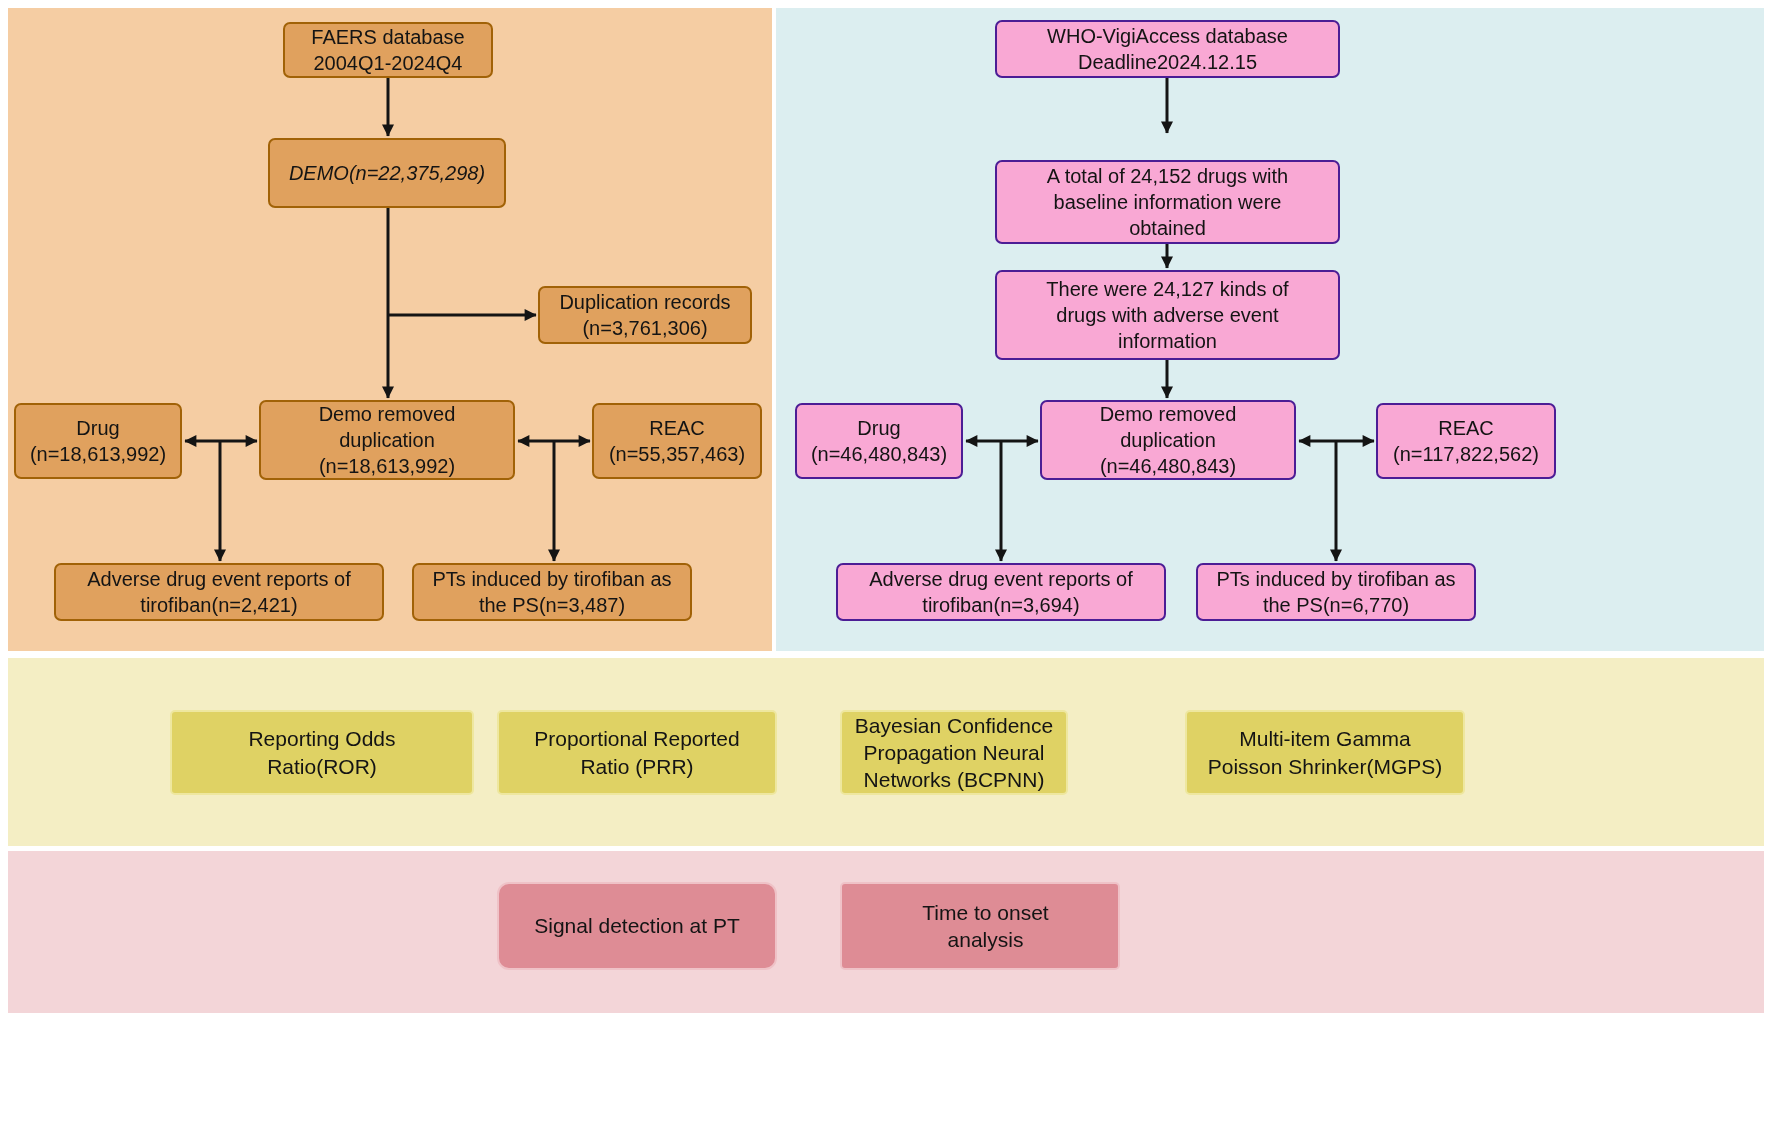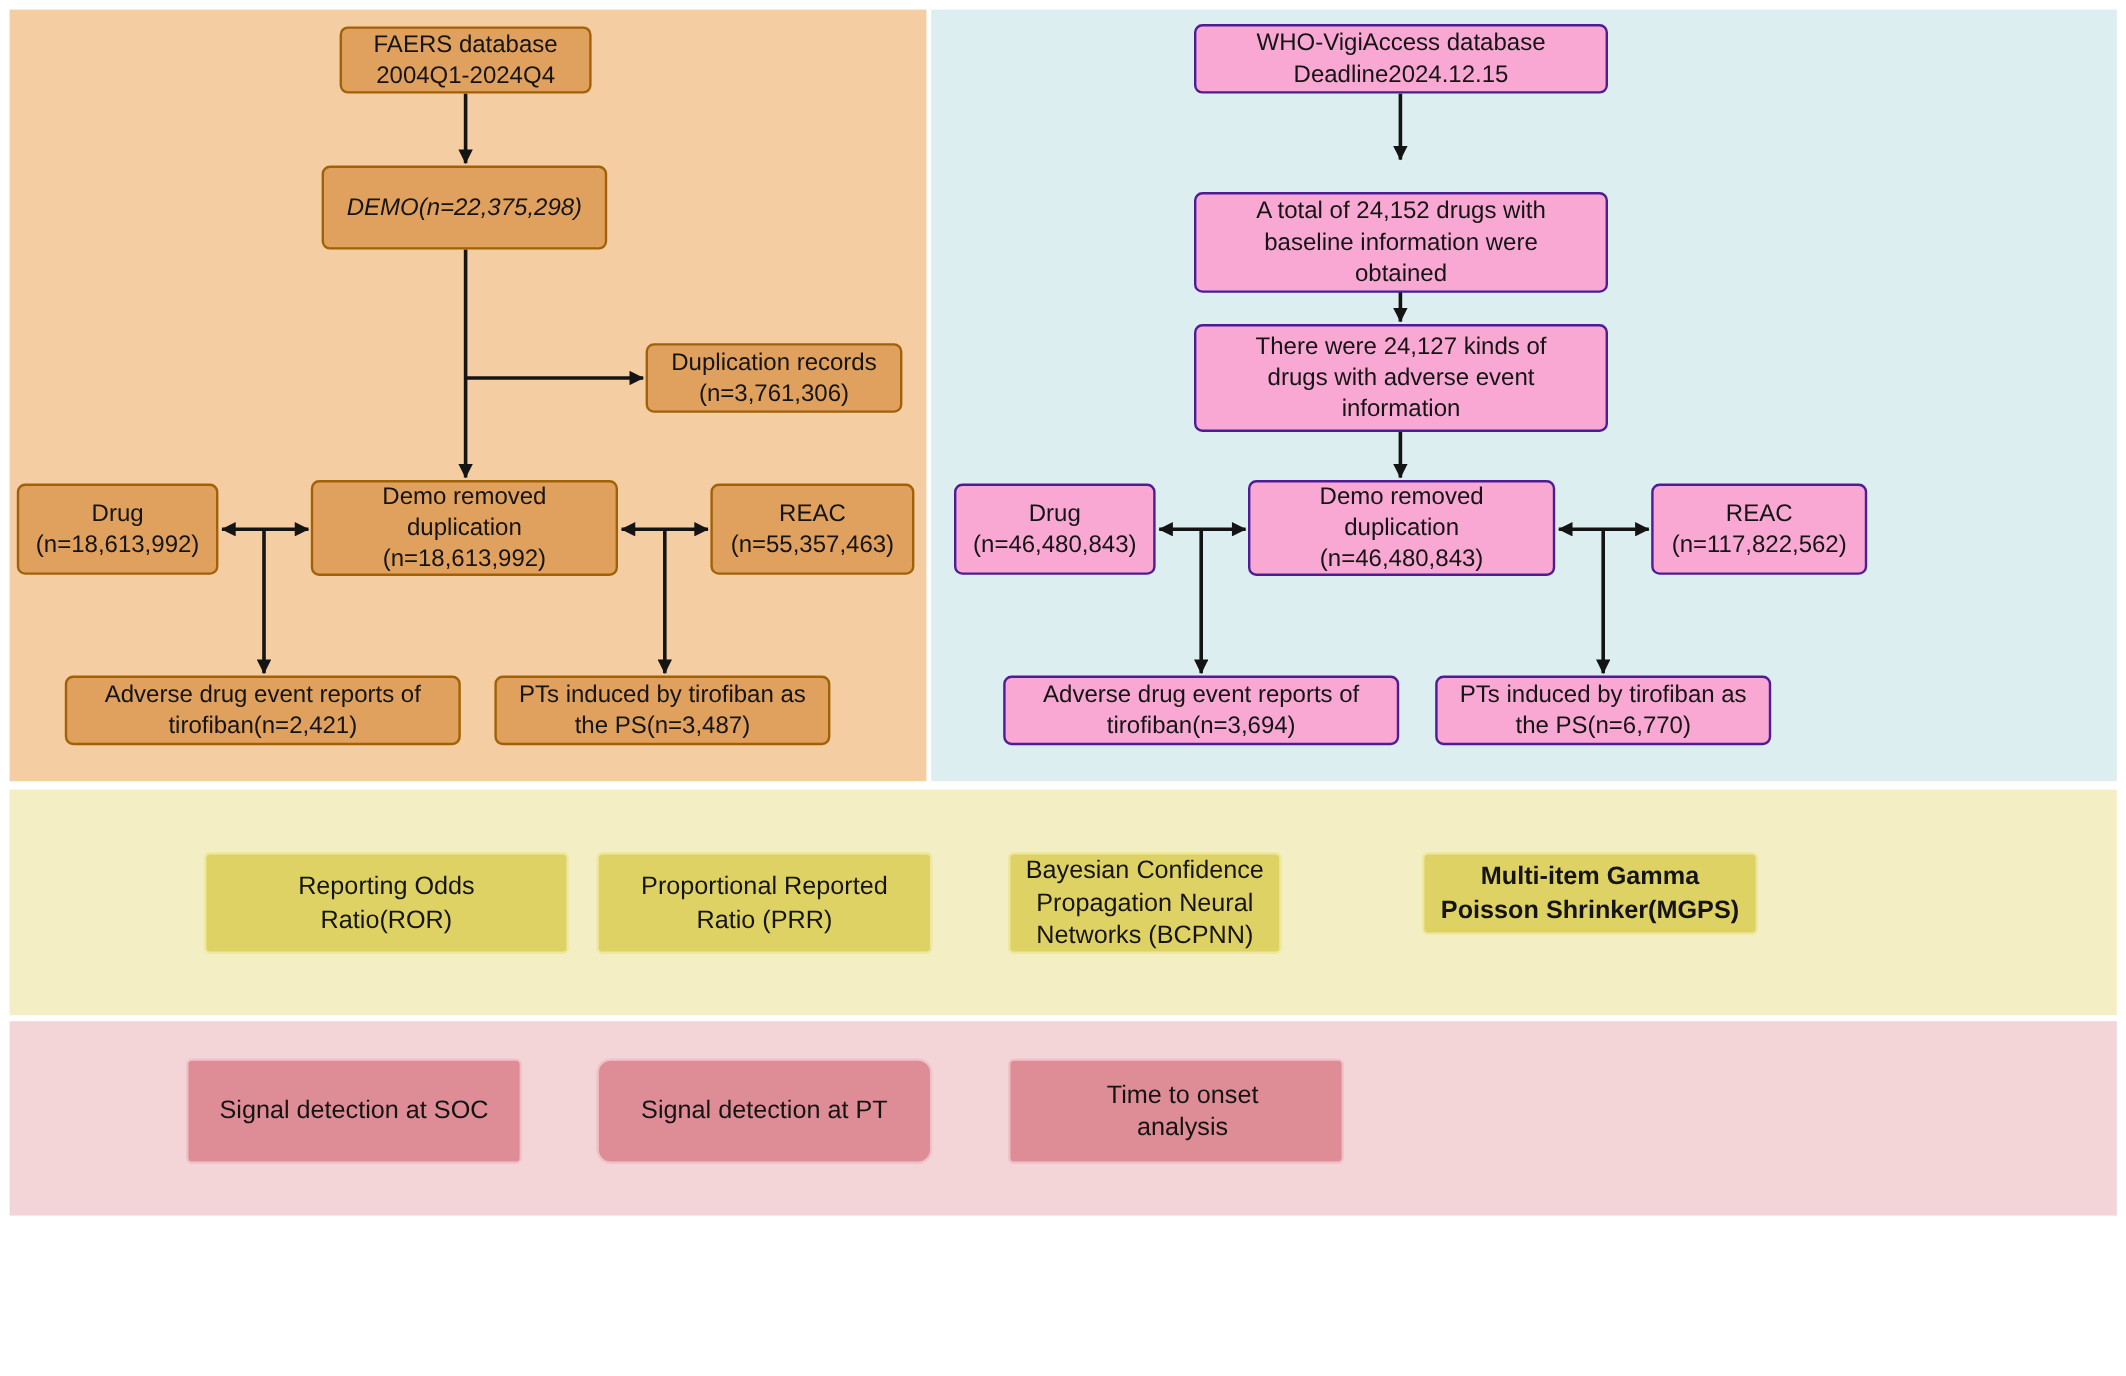--- a/index.html
+++ b/index.html
@@ -134,21 +134,20 @@
   <div class="node teal" style="left:1196px; top:563px; width:280px; height:58px;">PTs induced by tirofiban as
 the PS(n=6,770)</div>
 
   <div class="band-box yellow" style="left:170px;  top:710px; width:304px; height:85px;">Reporting Odds
 Ratio(ROR)</div>
   <div class="band-box yellow" style="left:497px;  top:710px; width:280px; height:85px;">Proportional Reported
 Ratio (PRR)</div>
   <div class="band-box yellow" style="left:840px;  top:710px; width:228px; height:85px;">Bayesian Confidence
 Propagation Neural
 Networks (BCPNN)</div>
-  <div class="band-box yellow" style="left:1185px; top:710px; width:280px; height:69px;font-weight:bold;">Multi-item Gamma
+  <div class="band-box yellow" style="left:1185px; top:710px; width:280px; height:85px;">Multi-item Gamma
 Poisson Shrinker(MGPS)</div>
 
-  <div class="band-box pink" style="left:155px;  top:882px; width:280px; height:88px;">Signal detection at SOC</div>
   <div class="band-box pink" style="left:497px;  top:882px; width:280px; height:88px;border-radius:12px;">Signal detection at PT</div>
   <div class="band-box pink" style="left:840px;  top:882px; width:280px; height:88px;padding-left:21px;">Time to onset
 analysis</div>
 
 </div>
 
 </body></html>

